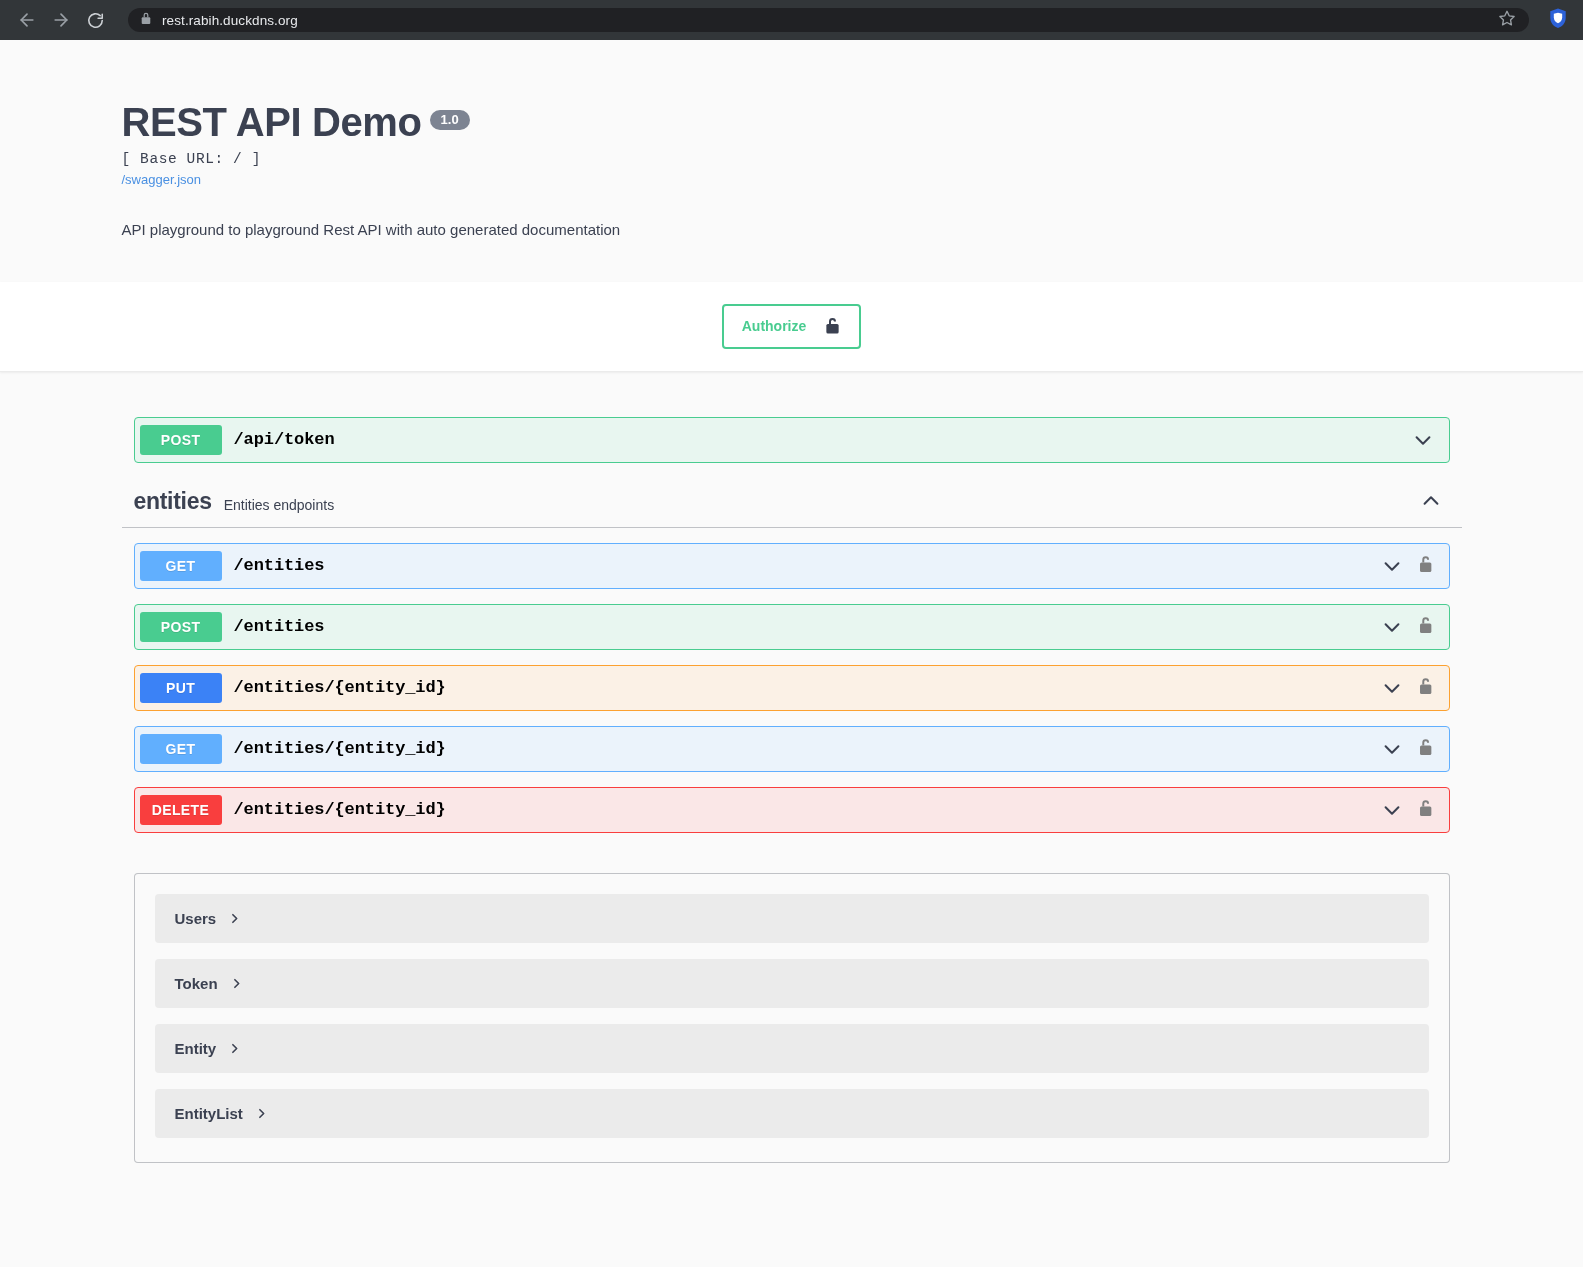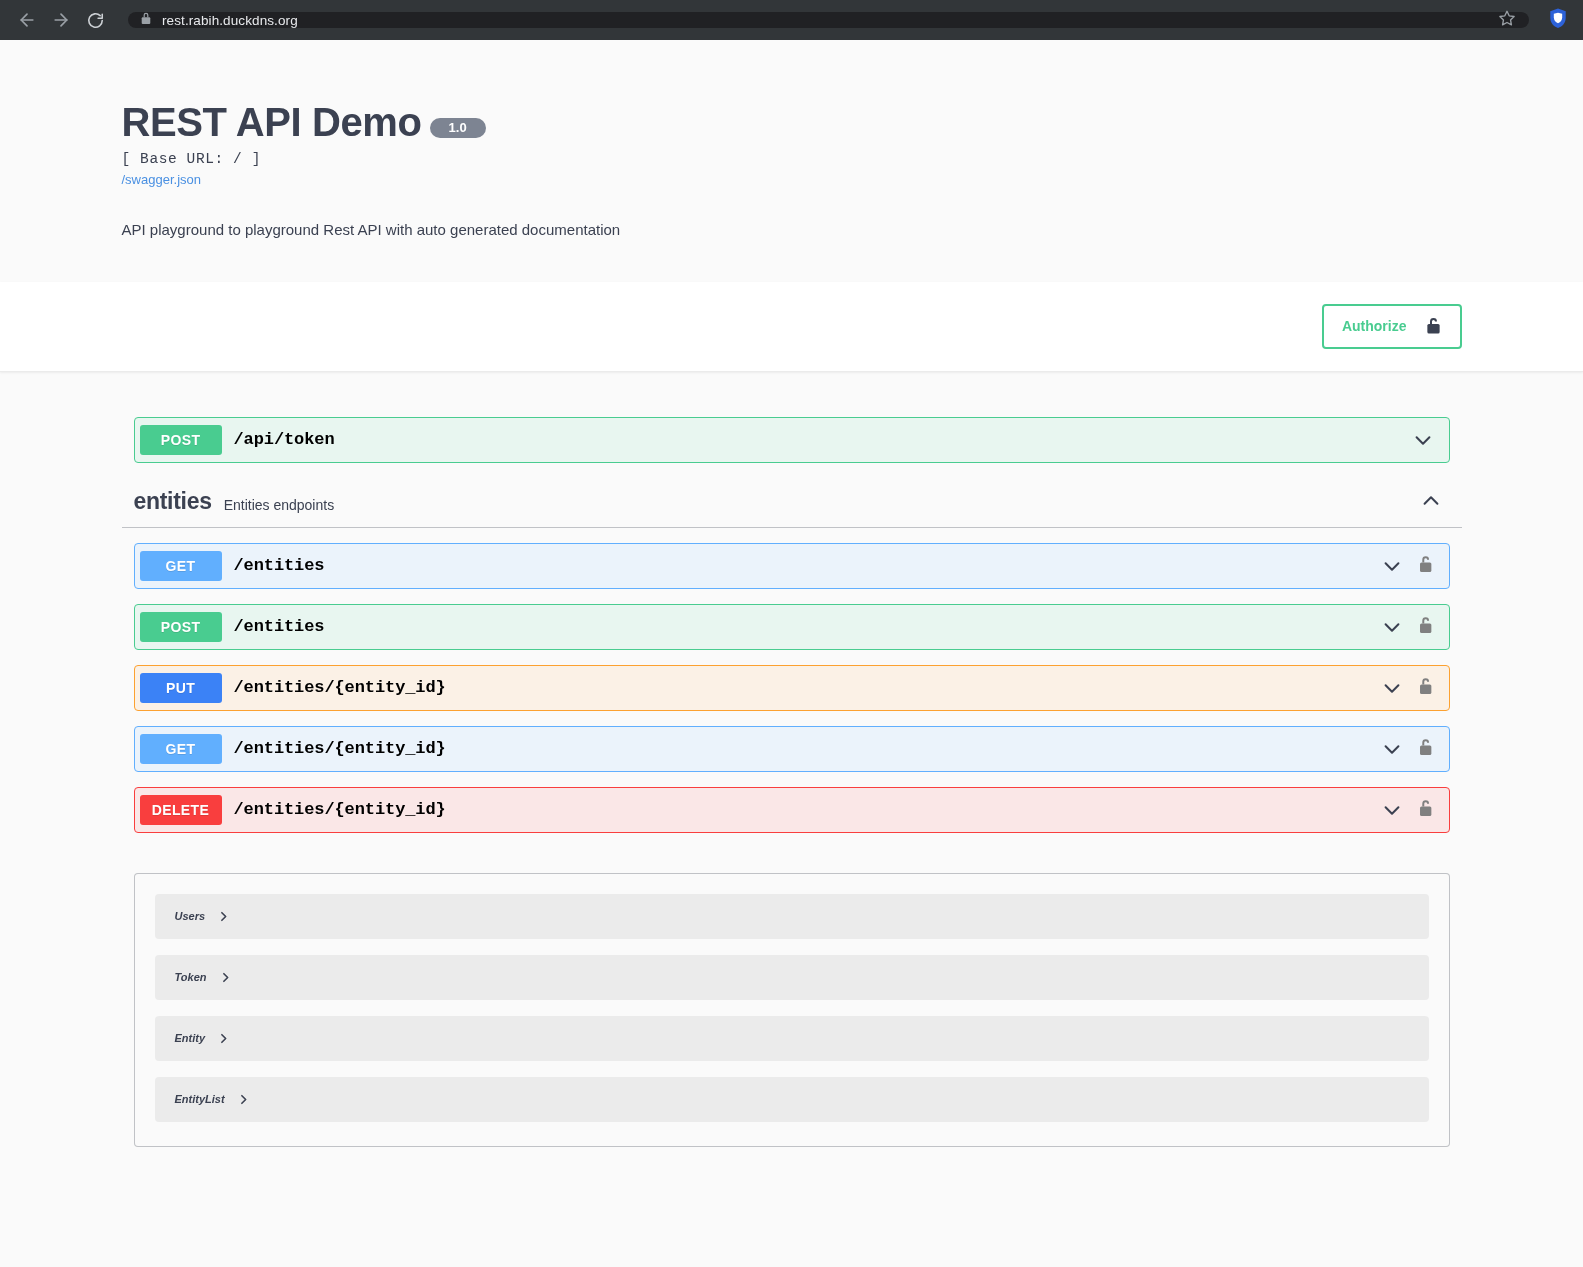--- a/index.html
+++ b/index.html
@@ -22,21 +22,21 @@
   }
   .nav-btn {
     width: 30px; height: 30px;
     display: flex; align-items: center; justify-content: center;
     border-radius: 50%;
     flex: 0 0 auto;
   }
   .nav-btn svg { display: block; }
   .omnibox {
     flex: 1 1 auto;
-    height: 16px;
+    height: 24px;
     background: #202124;
     border-radius: 14px;
     display: flex;
     align-items: center;
     padding: 0 12px;
     margin-left: 14px;
     margin-right: 8px;
     gap: 10px;
     min-width: 0;
   }
@@ -80,23 +80,23 @@
     line-height: 1.1;
     letter-spacing: -.4px;
   }
   .version-badge {
     display: inline-block;
     background: #7d8492;
     color: #fff;
     font-size: 13px;
     font-weight: bold;
     border-radius: 57px;
-    padding: 3px 19px 4px;
+    padding: 3px 11px 4px;
     margin-left: 8px;
-    margin-top: 18px;
+    margin-top: 10px;
     line-height: 1;
   }
   .base-url {
     font-family: "Liberation Mono", monospace;
     font-size: 14.5px;
     color: #3b4151;
     margin-top: 7px;
     letter-spacing: .6px;
   }
   .swagger-link {
@@ -112,21 +112,21 @@
     margin-top: 32px;
     line-height: 1.5;
   }
 
   .scheme-band {
     background: #fff;
     border-bottom: 1px solid #ebebeb;
     box-shadow: 0 1px 2px rgba(0,0,0,.06);
     padding: 22px 0;
   }
-  .scheme-inner { display: flex; justify-content: flex-end; }
+  .scheme-inner { display: flex; justify-content: center; }
   .authorize-btn {
     display: inline-flex;
     align-items: center;
     gap: 18px;
     border: 2px solid #49cc90;
     background: #fff;
     color: #49cc90;
     font-family: "Liberation Sans", sans-serif;
     font-size: 14px;
     font-weight: bold;
@@ -231,25 +231,24 @@
     background: #ebebeb;
     border-radius: 4px;
     padding: 16px 20px;
     margin-bottom: 16px;
     display: flex;
     align-items: center;
     cursor: pointer;
   }
   .model-row:last-child { margin-bottom: 0; text-align: center; }
   .model-name {
-    font-size: 11px;
+    font-size: 15px;
     font-weight: bold;
     color: #3b4151;
     margin-right: 12px;
-    font-style: italic;
   }
   .chev-right {
     display: inline-block;
     transform: rotate(-90deg);
   }
   svg.chev { display: block; }
 </style>
 </head>
 <body>
 

